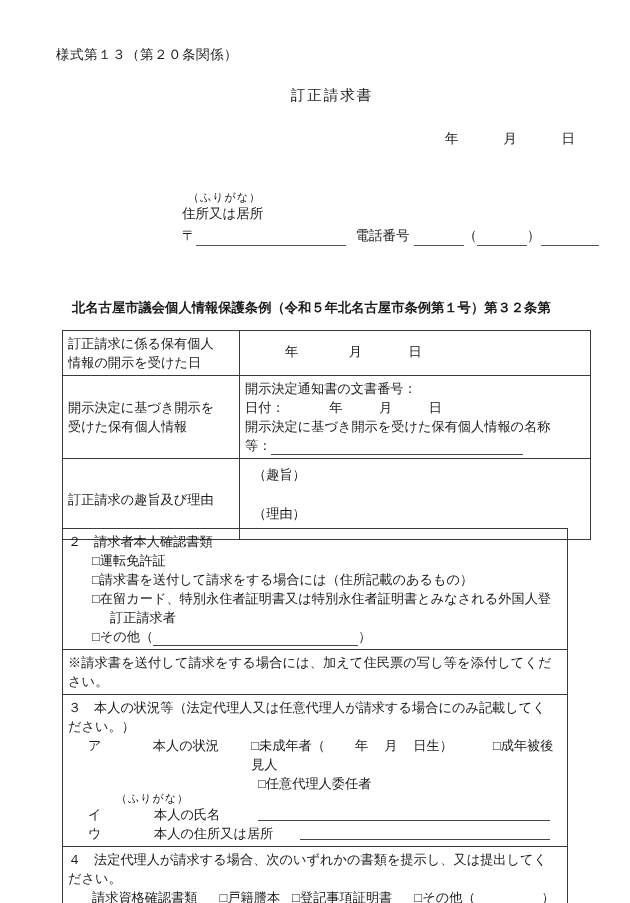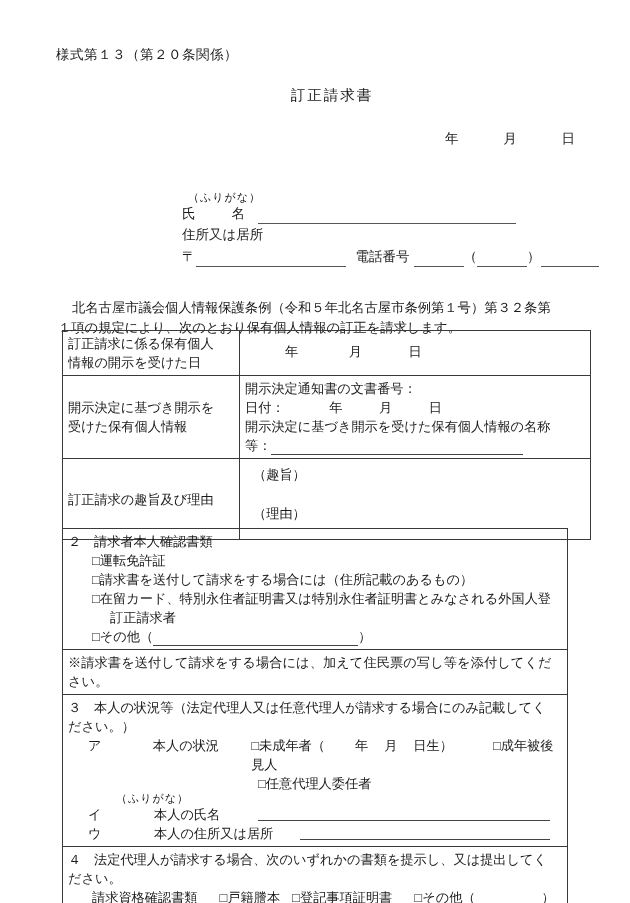--- a/index.html
+++ b/index.html
@@ -88,21 +88,21 @@
   .paren { letter-spacing: 0px; }
 
   
   .ordinance {
     left: 58px; top: 298px;
     width: 516px;
     font-size: 13.3px;
     line-height: 20px;
     text-align: justify;
   }
-  .ordinance .indent { padding-left: 14px; }
+  .ordinance .indent { padding-left: 14px; font-weight: bold; }
 
   
   table.grid {
     border-collapse: collapse;
     table-layout: fixed;
   }
   table.grid td {
     border: 1px solid #3a3a3a;
     font-size: 13.2px;
     line-height: 19px;
@@ -169,40 +169,35 @@
     <span class="d">年</span>
     <span class="gap"></span>
     <span class="d">月</span>
     <span class="gap"></span>
     <span class="d">日</span>
   </div>
 
 
   <div class="abs applicant">
     <span class="furigana">（ふりがな）</span>
-    <div class="fld-row">
-      <span class="lbl-name"><span>氏</span><span class="sp"></span><span>名</span></span>
-      <span class="rule rule-name"></span>
-    </div>
     <div class="addr-label">住所又は居所</div>
     <div class="zip-row">
       <span>〒</span>
       <span class="rule rule-zip"></span>
       <span class="tel-label">電話番号</span>
       <span class="rule rule-tel"></span>
       <span class="paren">（</span>
       <span class="rule rule-tel"></span>
       <span class="paren">）</span>
       <span class="rule" style="width:58px"></span>
     </div>
   </div>
 
   <div class="abs ordinance">
     <div class="indent">北名古屋市議会個人情報保護条例（令和５年北名古屋市条例第１号）第３２条第</div>
-    <div>１項の規定により、次のとおり保有個人情報の訂正を請求します。</div>
   </div>
 
   <table class="abs grid t-main">
     <tbody>
         <tr>
       <td class="k">
         <div>訂正請求に係る保有個人</div>
         <div>情報の開示を受けた日</div>
       </td>
       <td class="v">

